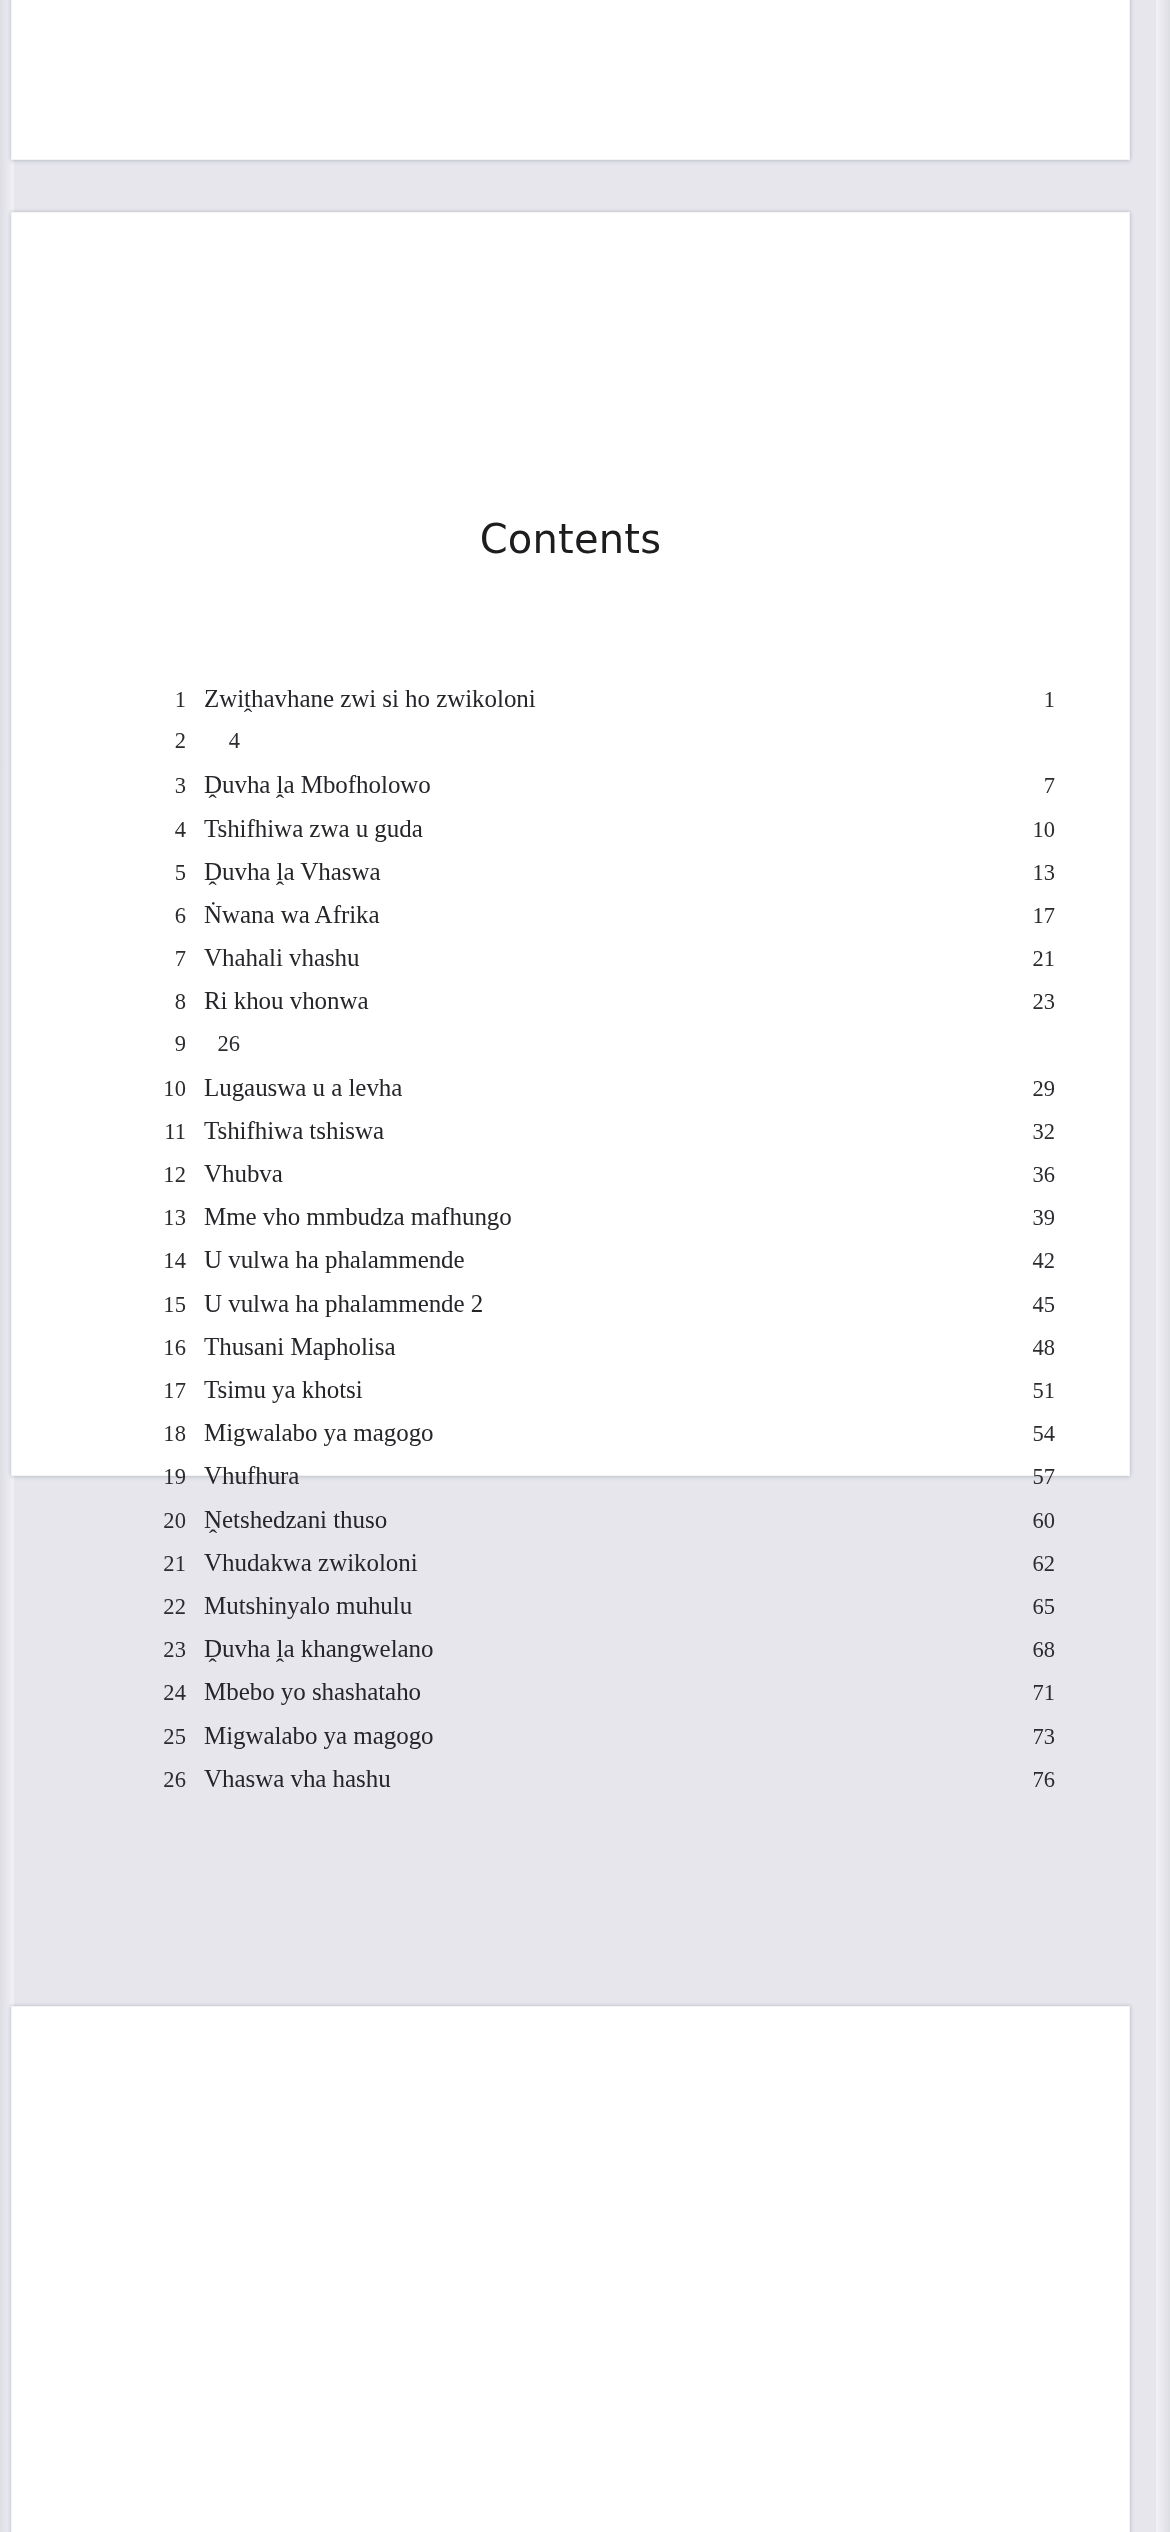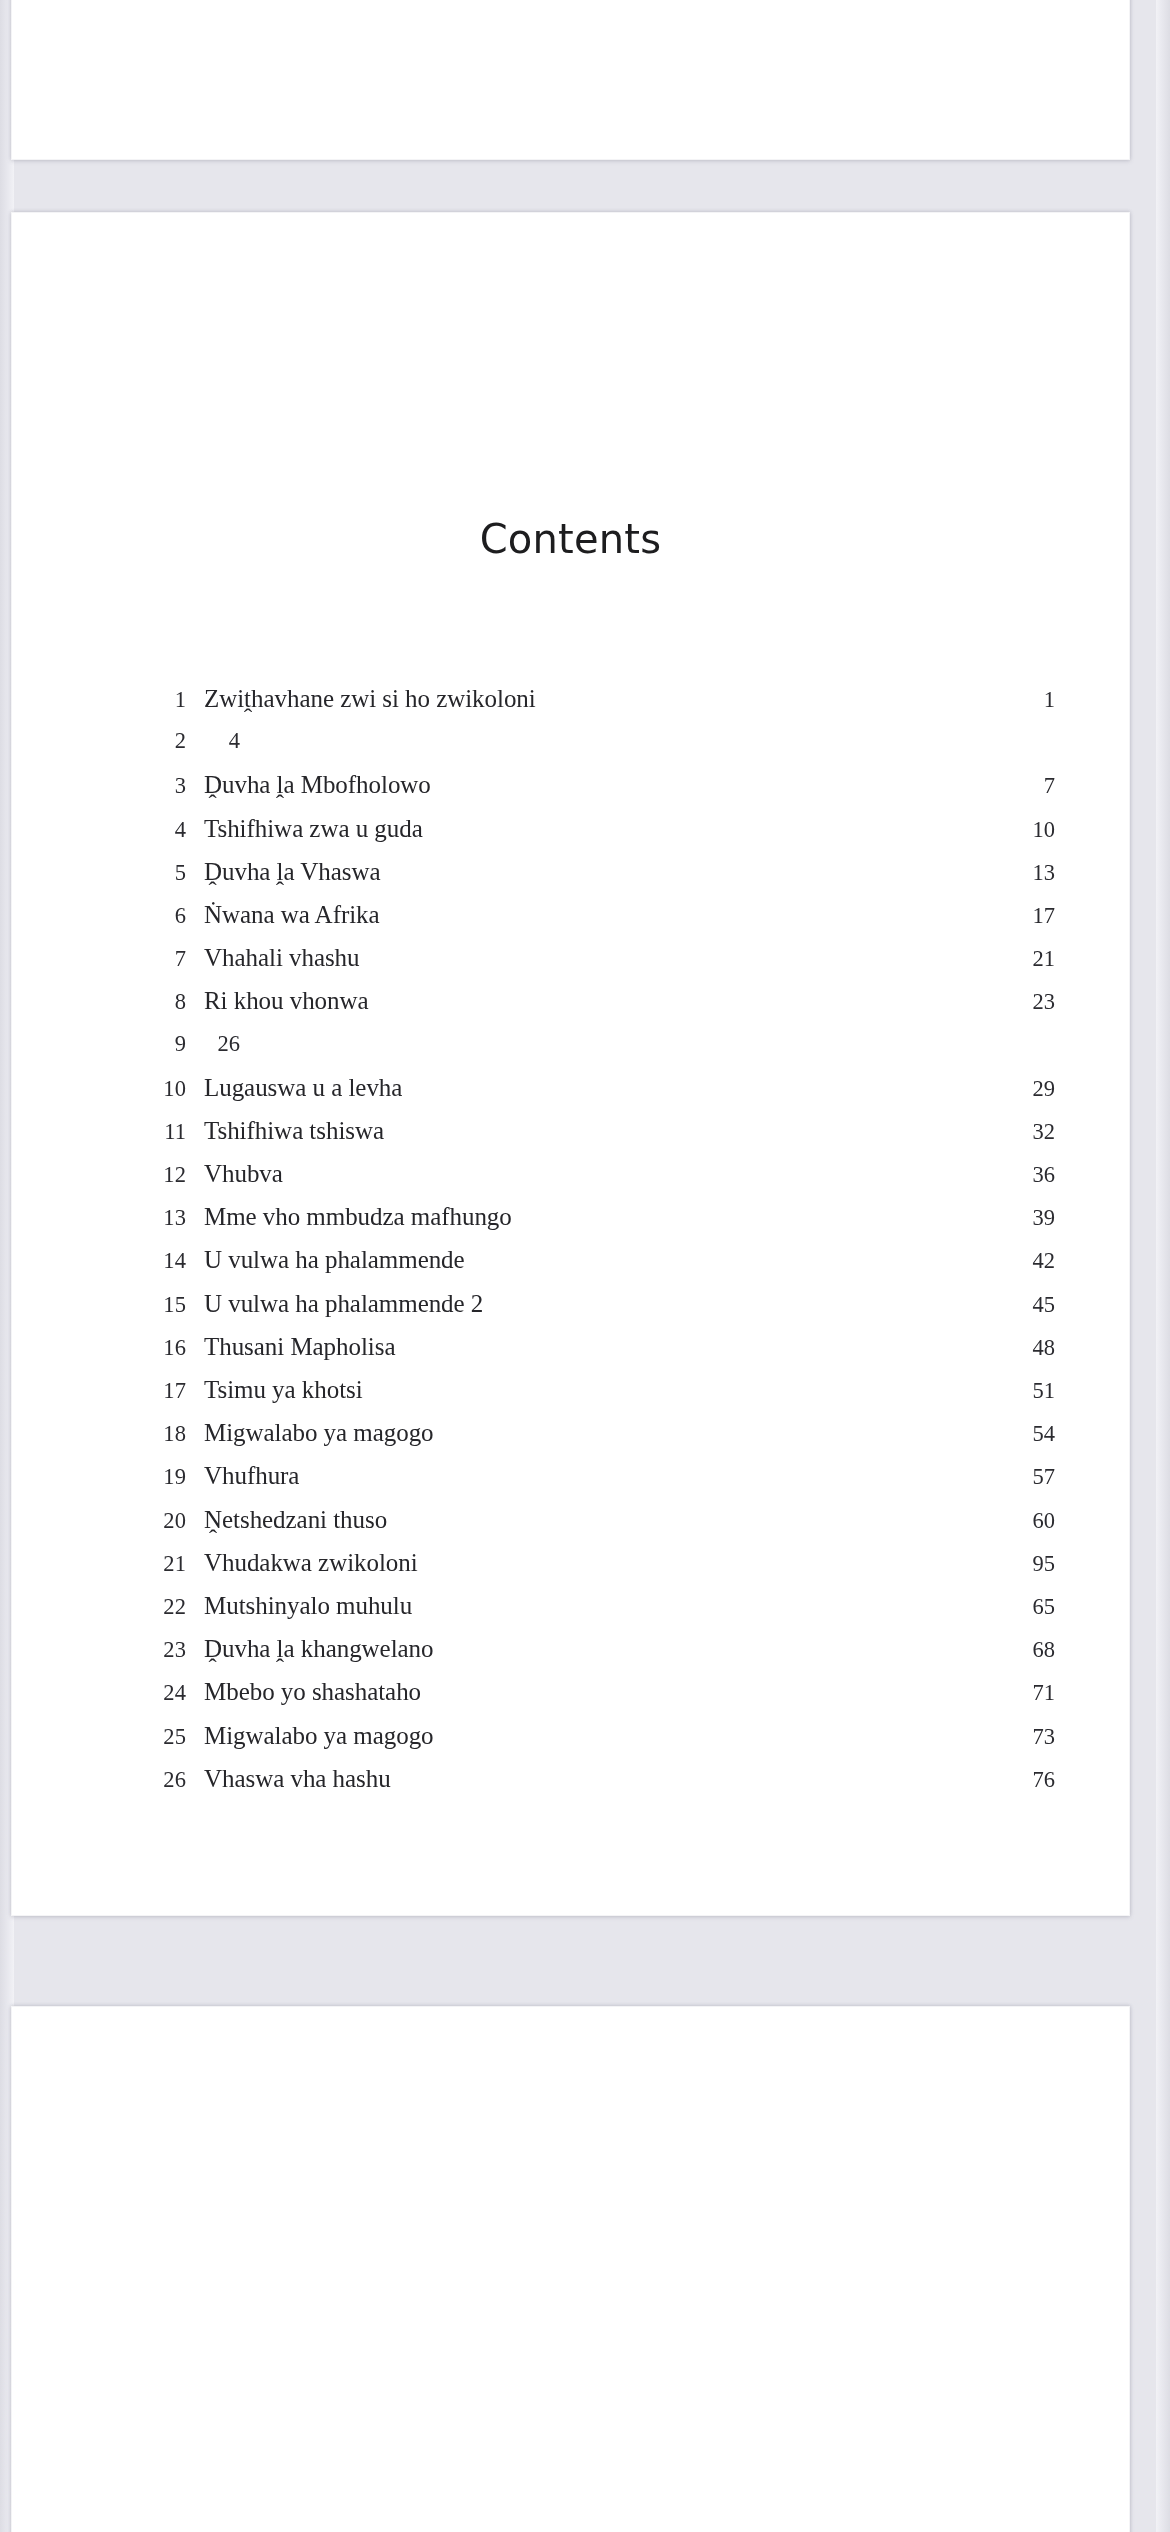--- a/index.html
+++ b/index.html
@@ -47,21 +47,21 @@
     left: 11px;
     width: 1119px;
     background: #ffffff;
     border: 1px solid #f4f4f6;
     box-sizing: border-box;
     box-shadow: 0 1px 4px rgba(110, 110, 130, 0.28),
                 0 -1px 3px rgba(110, 110, 130, 0.16);
   }
 
   .page-prev  { top: -140px; height: 300px; }
-  .page-main  { top: 212px;  height: 1704px; }
+  .page-main  { top: 212px;  height: 1264px; }
   .page-next  { top: 2006px; height: 560px; }
 
   
   .page-body {
     position: relative;
     height: 100%;
   }
 
   .contents-title {
     position: absolute;
@@ -221,21 +221,21 @@
             <span class="toc-page">57</span>
           </div>
           <div class="toc-row">
             <span class="toc-num">20</span>
             <span class="toc-label">Ṋetshedzani thuso</span>
             <span class="toc-page">60</span>
           </div>
           <div class="toc-row">
             <span class="toc-num">21</span>
             <span class="toc-label">Vhudakwa zwikoloni</span>
-            <span class="toc-page">95</span>
+            <span class="toc-page">62</span>
           </div>
           <div class="toc-row">
             <span class="toc-num">22</span>
             <span class="toc-label">Mutshinyalo muhulu</span>
             <span class="toc-page">65</span>
           </div>
           <div class="toc-row">
             <span class="toc-num">23</span>
             <span class="toc-label">Ḓuvha ḽa khangwelano</span>
             <span class="toc-page">68</span>

